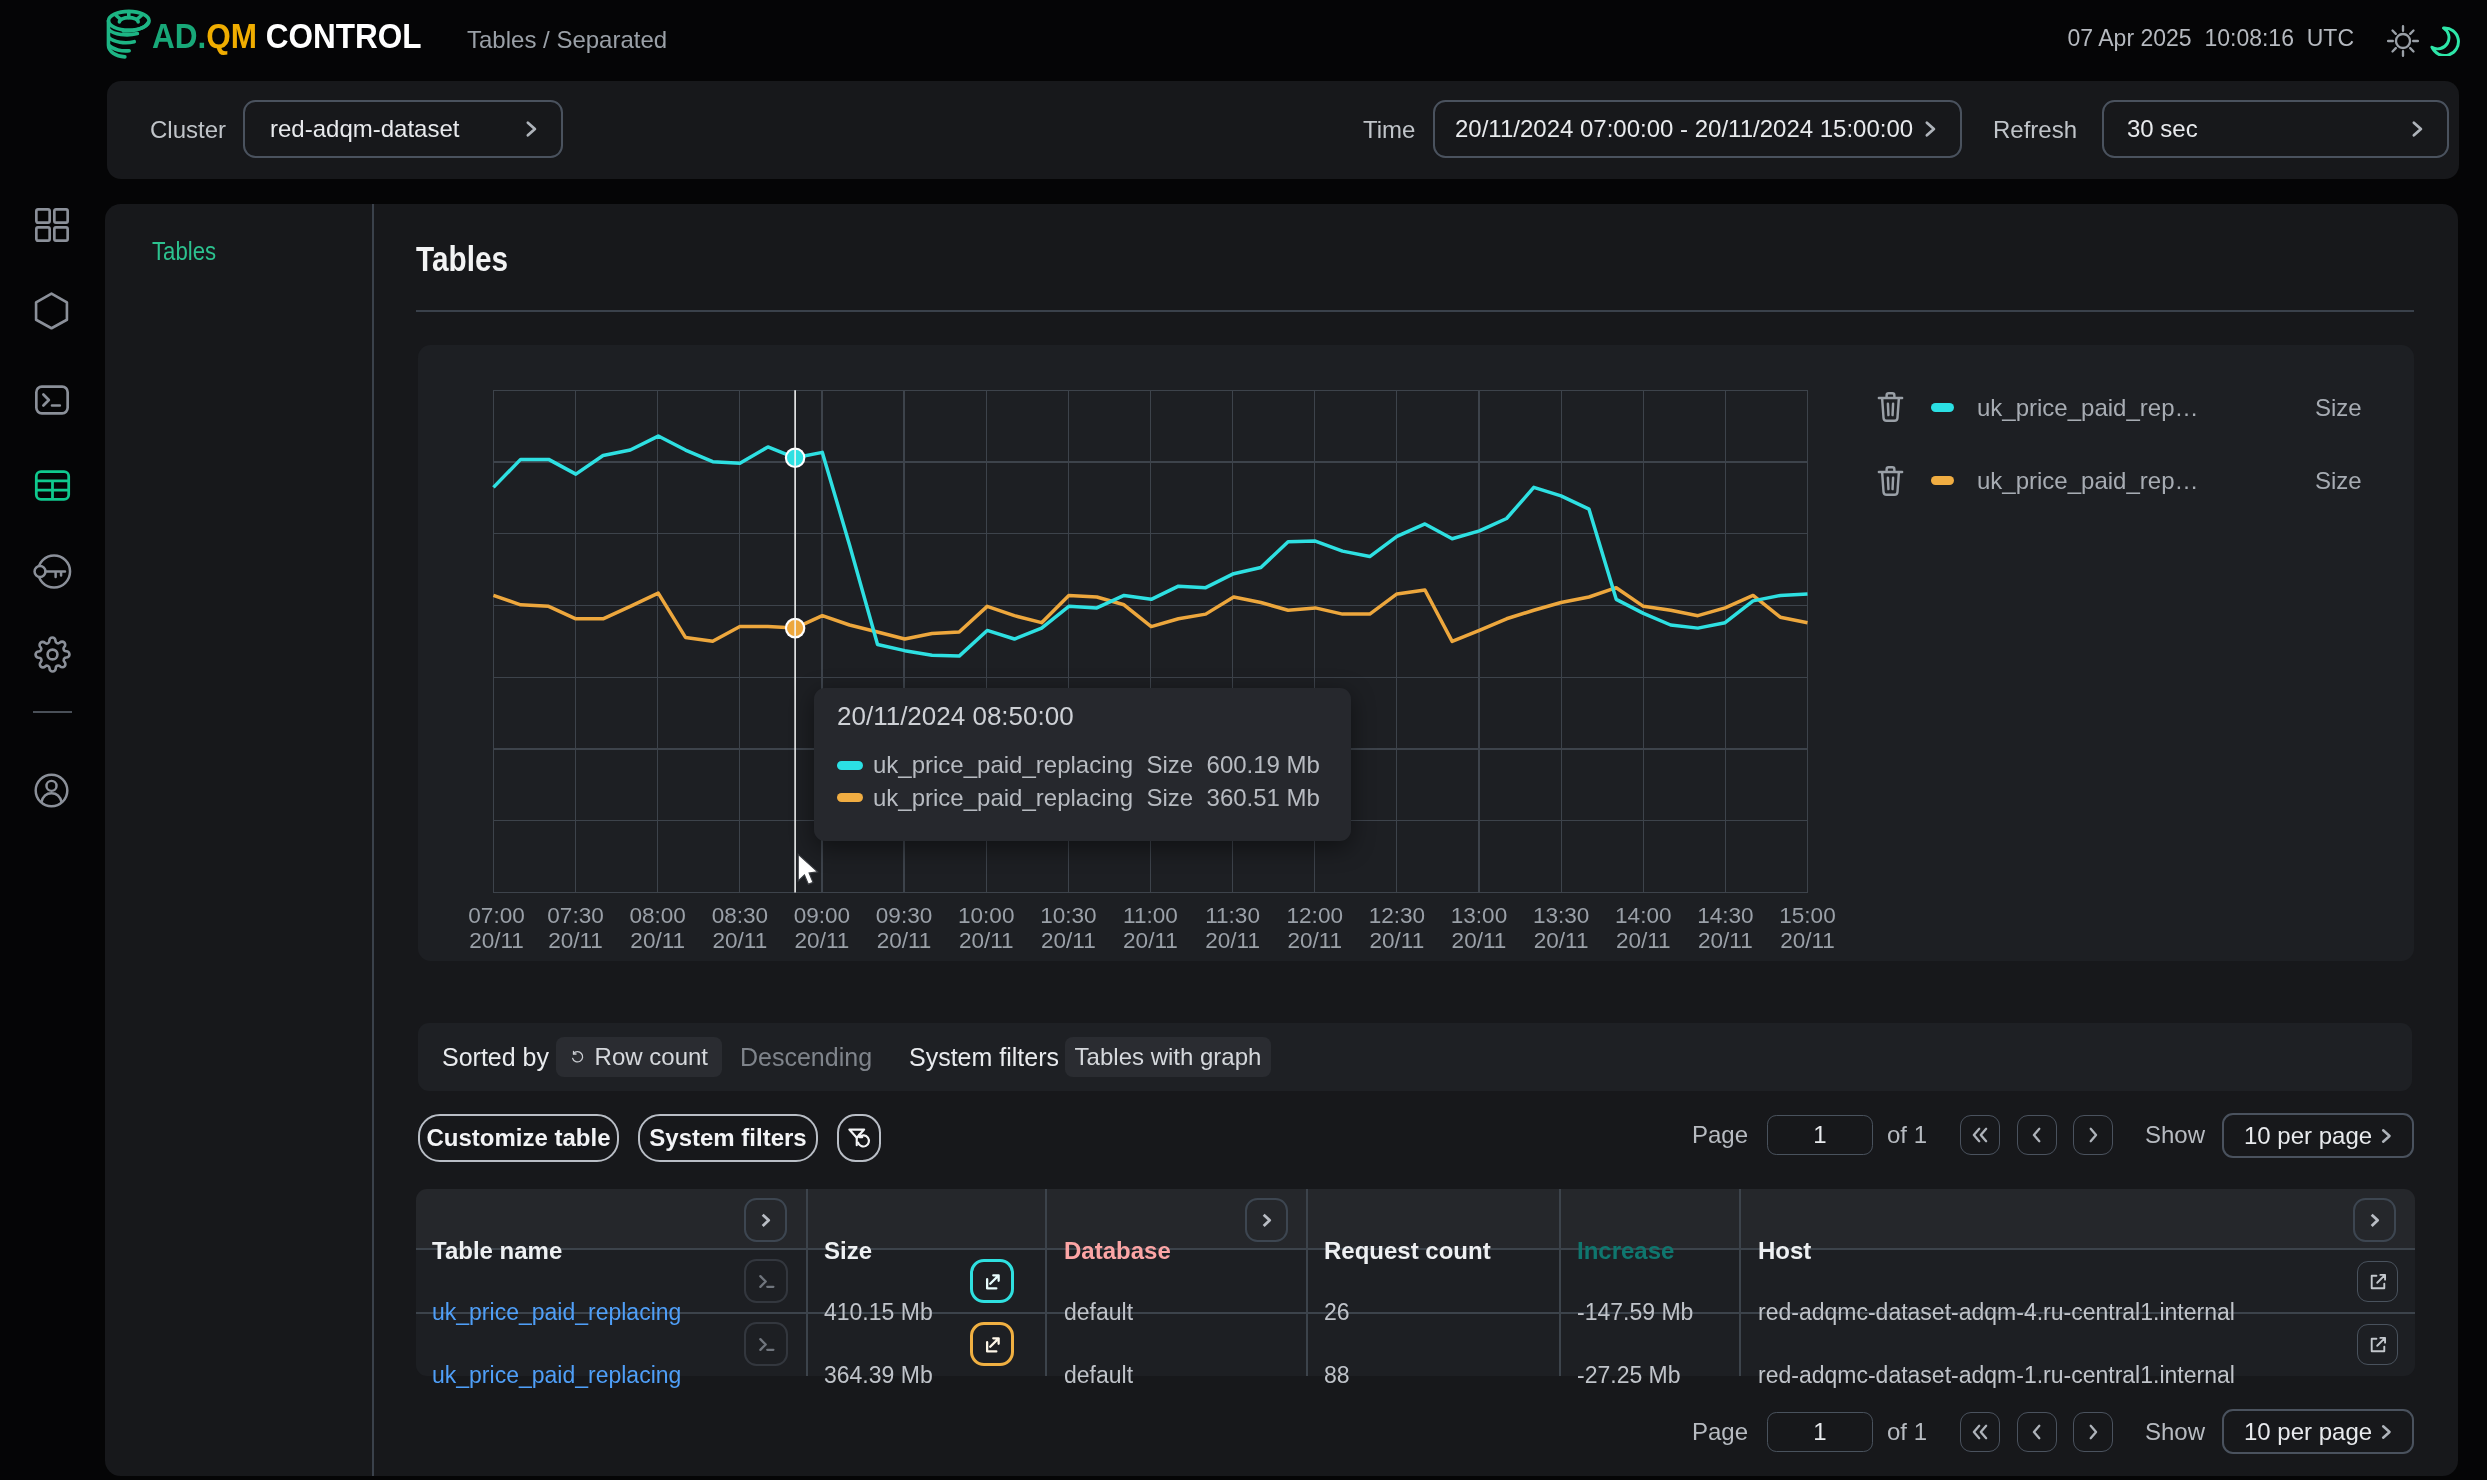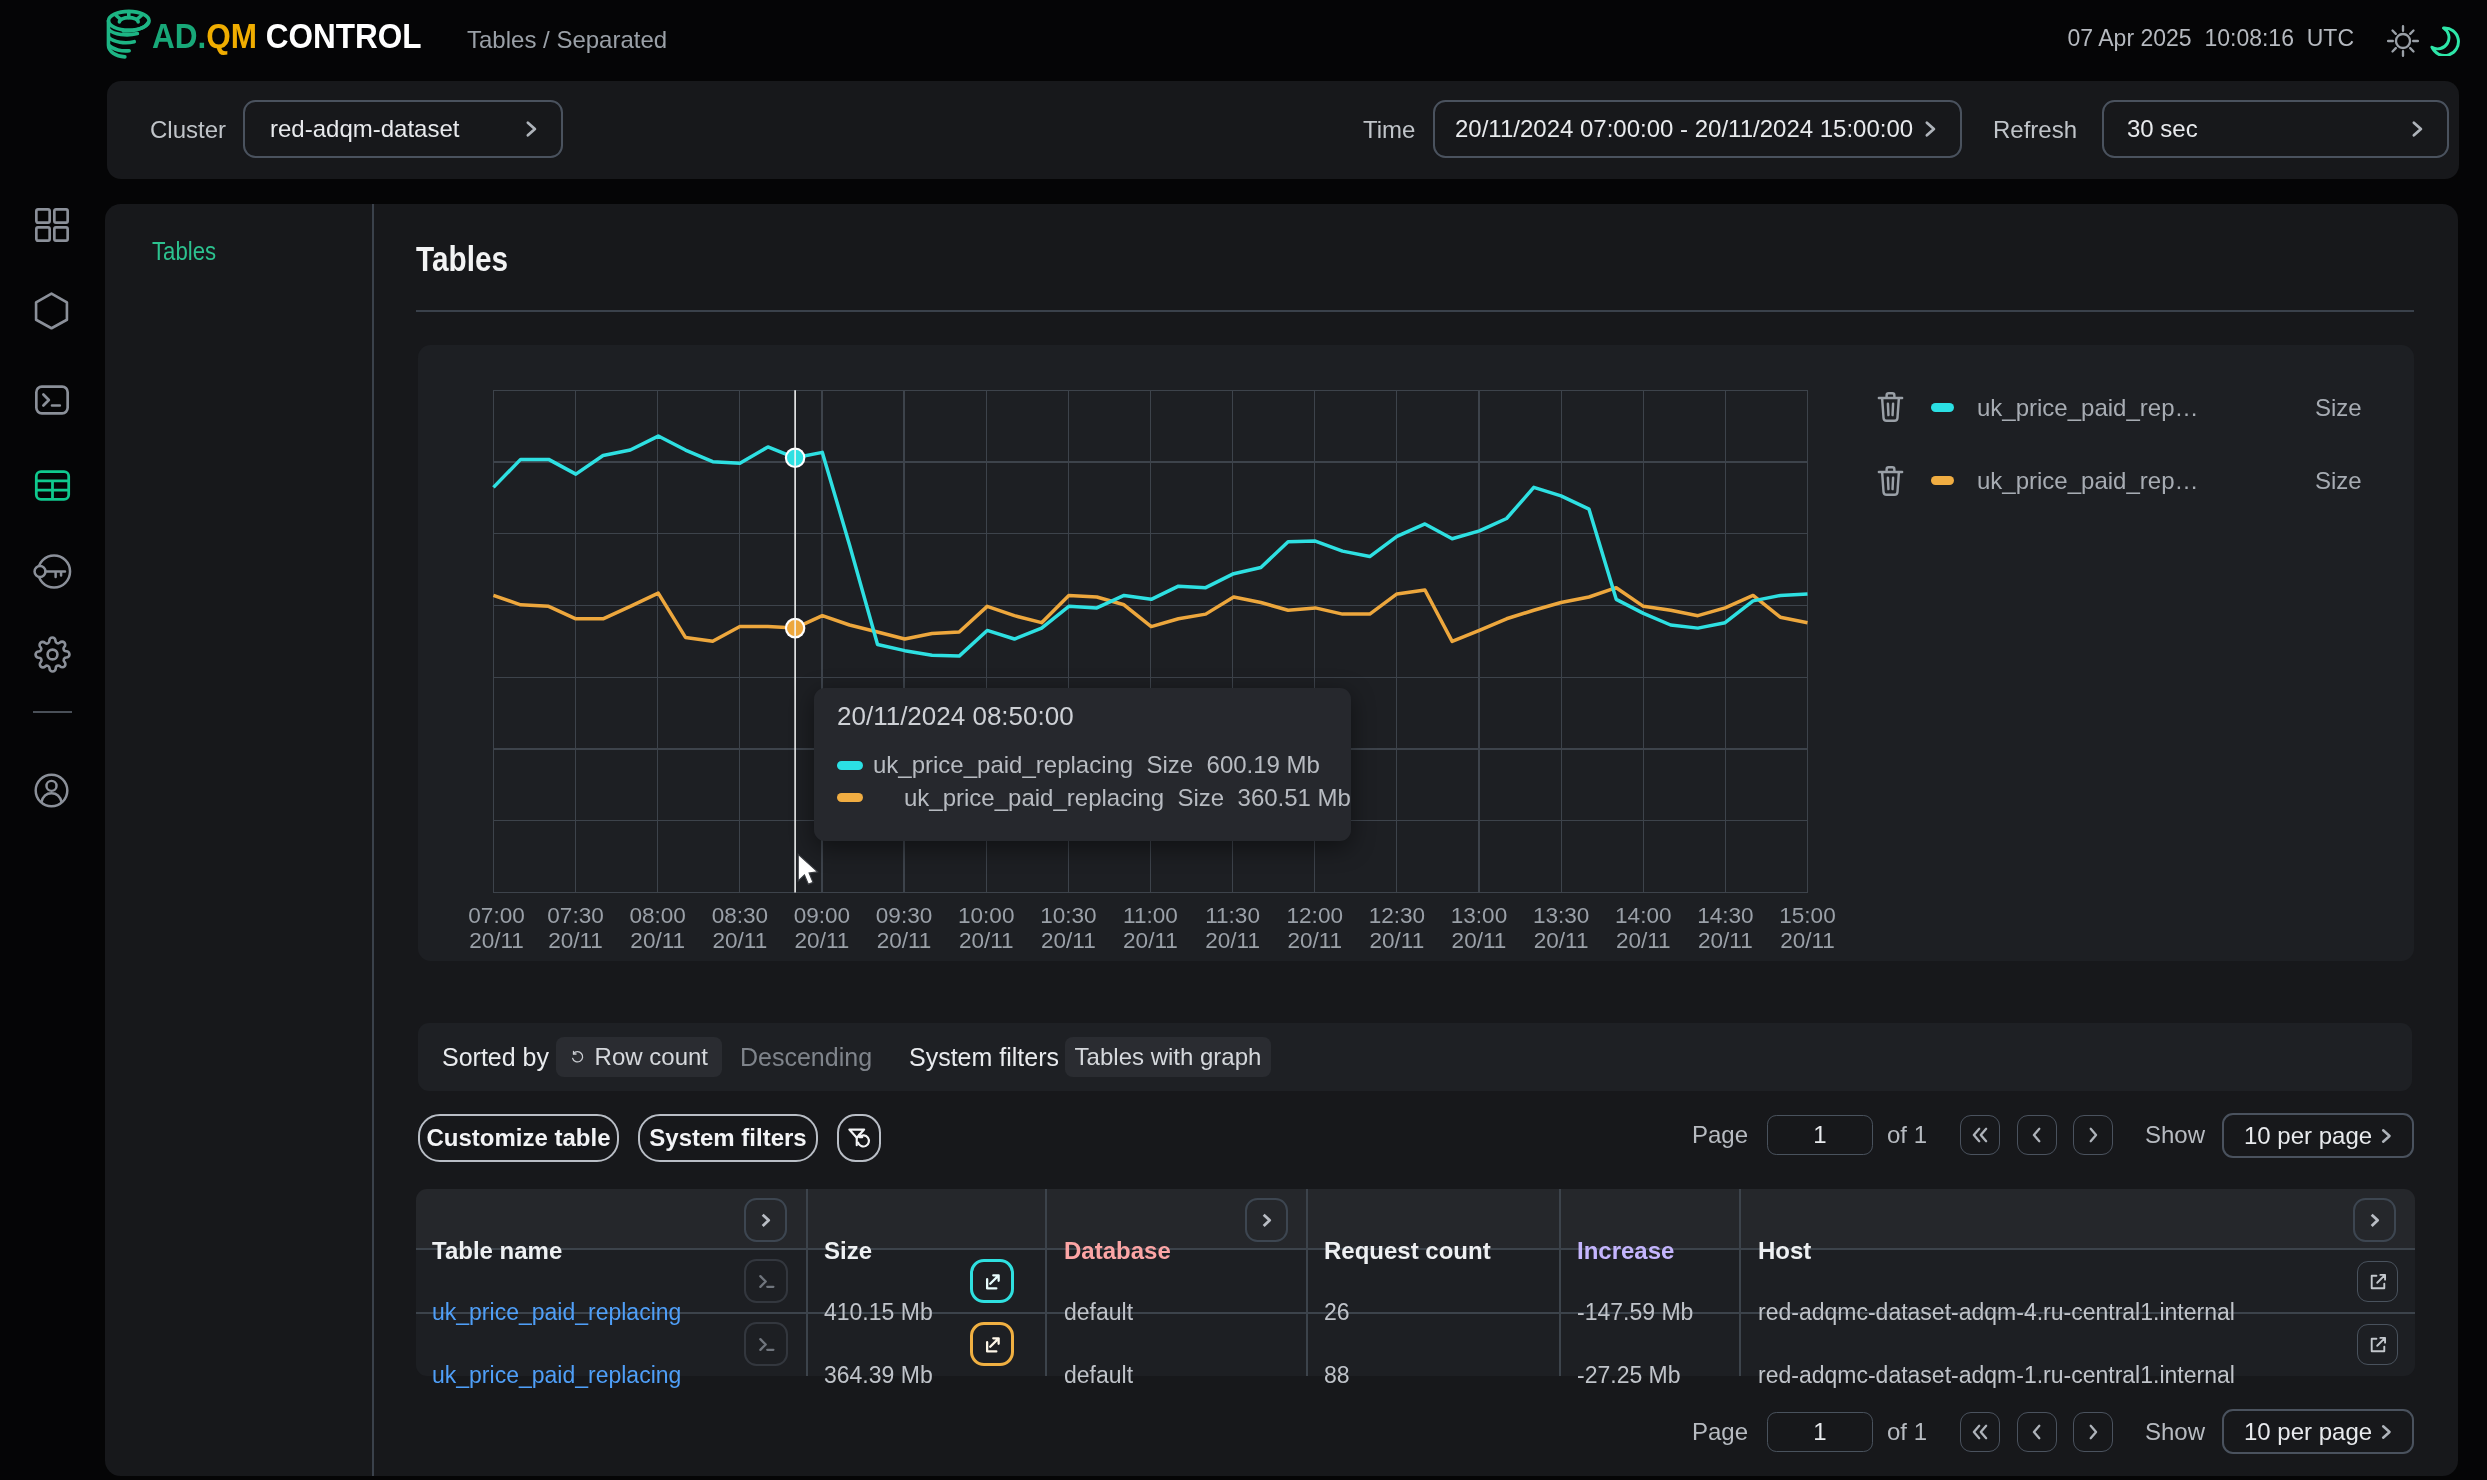--- a/index.html
+++ b/index.html
@@ -177,21 +177,21 @@
   </svg>
   <div class="abs" style="left:1931px;top:476px;width:22.6px;height:8.6px;border-radius:4.7px;background:#f0ad42;"></div>
   <div class="abs" style="left:1977px;top:467px;font-size:24px;color:#a7acb3;">uk_price_paid_rep…</div>
   <div class="abs" style="left:2315px;top:467px;font-size:24px;color:#a7acb3;">Size</div>
 
   <div class="abs" style="left:814px;top:688px;width:537px;height:153px;background:#26282d;border-radius:11px;box-shadow:0 6.2px 23px rgba(0,0,0,0.45);"></div>
   <div class="abs" style="left:837px;top:701px;font-size:26px;color:#ced1d6;font-weight:500;">20/11/2024 08:50:00</div>
   <div class="abs" style="left:837px;top:761px;width:26px;height:8.6px;border-radius:4.7px;background:#2be0e4;"></div>
   <div class="abs" style="left:873px;top:751px;font-size:24px;color:#b7bbc1;">uk_price_paid_replacing&nbsp; Size&nbsp; 600.19 Mb</div>
   <div class="abs" style="left:837px;top:793px;width:26px;height:8.6px;border-radius:4.7px;background:#f0ad42;"></div>
-  <div class="abs" style="left:873px;top:784px;font-size:24px;color:#b7bbc1;margin-left:31px;">uk_price_paid_replacing&nbsp; Size&nbsp; 360.51 Mb</div>
+  <div class="abs" style="left:873px;top:784px;font-size:24px;color:#b7bbc1;">uk_price_paid_replacing&nbsp; Size&nbsp; 360.51 Mb</div>
 
   <div class="abs" style="left:418px;top:1023px;width:1994px;height:68px;background:#1e2024;border-radius:11px;"></div>
   <div class="abs" style="left:442px;top:1023px;height:68px;display:flex;align-items:center;font-size:25px;color:#e9ebee;">Sorted by</div>
   <div class="chip abs" style="left:556px;top:1037px;width:166px;height:40px;padding:0 14px;">
     <svg width="23" height="23" viewBox="0 0 24 24" fill="none" stroke="#c9ccd1" stroke-width="2" stroke-linecap="round" style="margin-right:9.3px;">
       <path d="M5.5 6 A8 8 0 1 1 4.2 13.5"></path>
         <path d="M5.5 2.5 V6.5 H9.5"></path>
     </svg>Row count
   </div>
   <div class="abs" style="left:740px;top:1023px;height:68px;display:flex;align-items:center;font-size:25px;color:#7f848b;">Descending</div>
@@ -243,21 +243,21 @@
   <div class="abs" style="left:806px;top:1189px;width:1.6px;height:187px;background:#3c434b;"></div>
   <div class="abs" style="left:1045px;top:1189px;width:1.6px;height:187px;background:#3c434b;"></div>
   <div class="abs" style="left:1306px;top:1189px;width:1.6px;height:187px;background:#3c434b;"></div>
   <div class="abs" style="left:1559px;top:1189px;width:1.6px;height:187px;background:#3c434b;"></div>
   <div class="abs" style="left:1739px;top:1189px;width:1.6px;height:187px;background:#3c434b;"></div>
 
   <div class="cell" style="left:432px;top:1189px;height:61px;font-weight:bold;color:#eef0f2;font-size:24px;">Table name</div>
   <div class="cell" style="left:824px;top:1189px;height:61px;font-weight:bold;color:#eef0f2;font-size:24px;">Size</div>
   <div class="cell" style="left:1064px;top:1189px;height:61px;font-weight:bold;color:#fca5a5;font-size:24px;">Database</div>
   <div class="cell" style="left:1324px;top:1189px;height:61px;font-weight:bold;color:#eef0f2;font-size:24px;">Request count</div>
-  <div class="cell" style="left:1577px;top:1189px;height:61px;font-weight:bold;color:#c4b5fd;font-size:24px;">Increase</div>
+  <div class="cell" style="left:1577px;top:1189px;height:61px;font-weight:bold;color:#0f766e;font-size:24px;">Increase</div>
   <div class="cell" style="left:1758px;top:1189px;height:61px;font-weight:bold;color:#eef0f2;font-size:24px;">Host</div>
   <div class="abs" style="left:744px;top:1198px;width:43px;height:44px;border:2.7px solid #3d4651;border-radius:12.4px;display:flex;align-items:center;justify-content:center;">
     <svg width="18.7" height="18.7" viewBox="0 0 28 28" fill="none" stroke="#b9bdc4" stroke-width="4.2" stroke-linejoin="round">
         <path d="M10 5.5 L19 14 L10 22.5"></path>
       </svg>
   </div>
   <div class="abs" style="left:1245px;top:1198px;width:43px;height:44px;border:2.7px solid #3d4651;border-radius:12.4px;display:flex;align-items:center;justify-content:center;">
     <svg width="18.7" height="18.7" viewBox="0 0 28 28" fill="none" stroke="#b9bdc4" stroke-width="4.2" stroke-linejoin="round">
         <path d="M10 5.5 L19 14 L10 22.5"></path>
       </svg>

